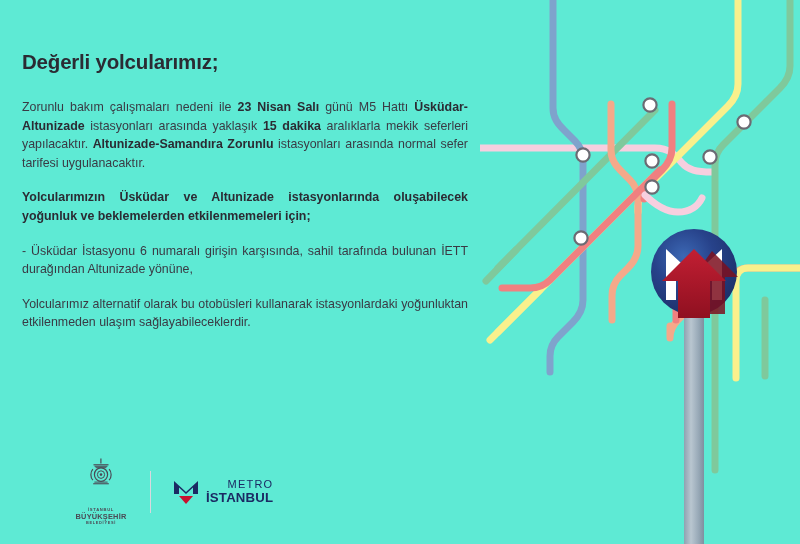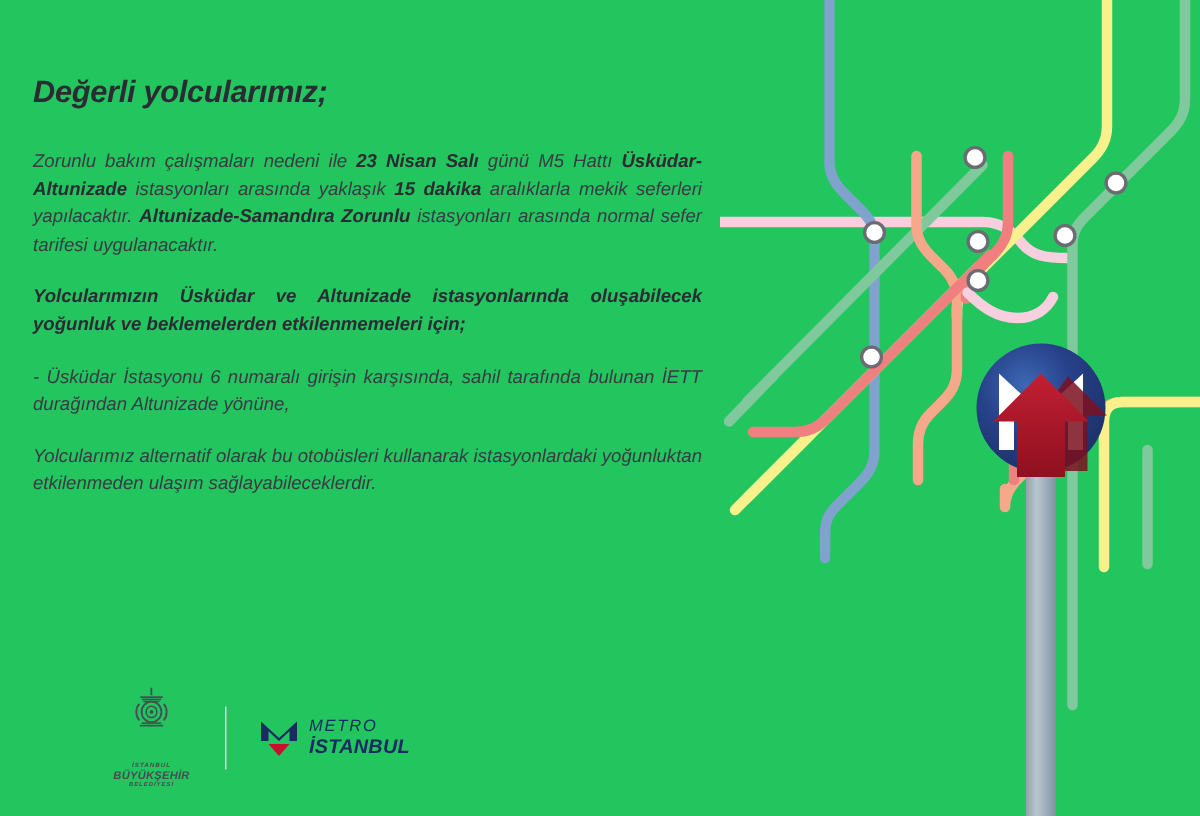--- a/index.html
+++ b/index.html
@@ -7,23 +7,22 @@
     padding: 0;
     background: #ffffff;
   }
   body {
     font-family: "Liberation Sans", sans-serif;
   }
   #page {
     position: relative;
     width: 800px;
     height: 544px;
-    background: #22c55e;
+    background: #5eead4;
     overflow: hidden;
-    font-style: italic;
   }
 
   
   #artwork {
     position: absolute;
     top: 0;
     right: 0;
     width: 320px;
     height: 544px;
     overflow: hidden;
@@ -98,20 +97,21 @@
     margin: 0 20px 0 18px;
   }
 
   #metro-logo {
     display: flex;
     align-items: center;
   }
   #metro-wordmark {
     margin-left: 5px;
     line-height: 1.0;
+    text-align: right;
   }
   .metro-l1 {
     font-size: 11px;
     letter-spacing: 1.2px;
     color: #1b2a63;
     font-weight: normal;
   }
   .metro-l2 {
     font-size: 13.2px;
     letter-spacing: 0.2px;

